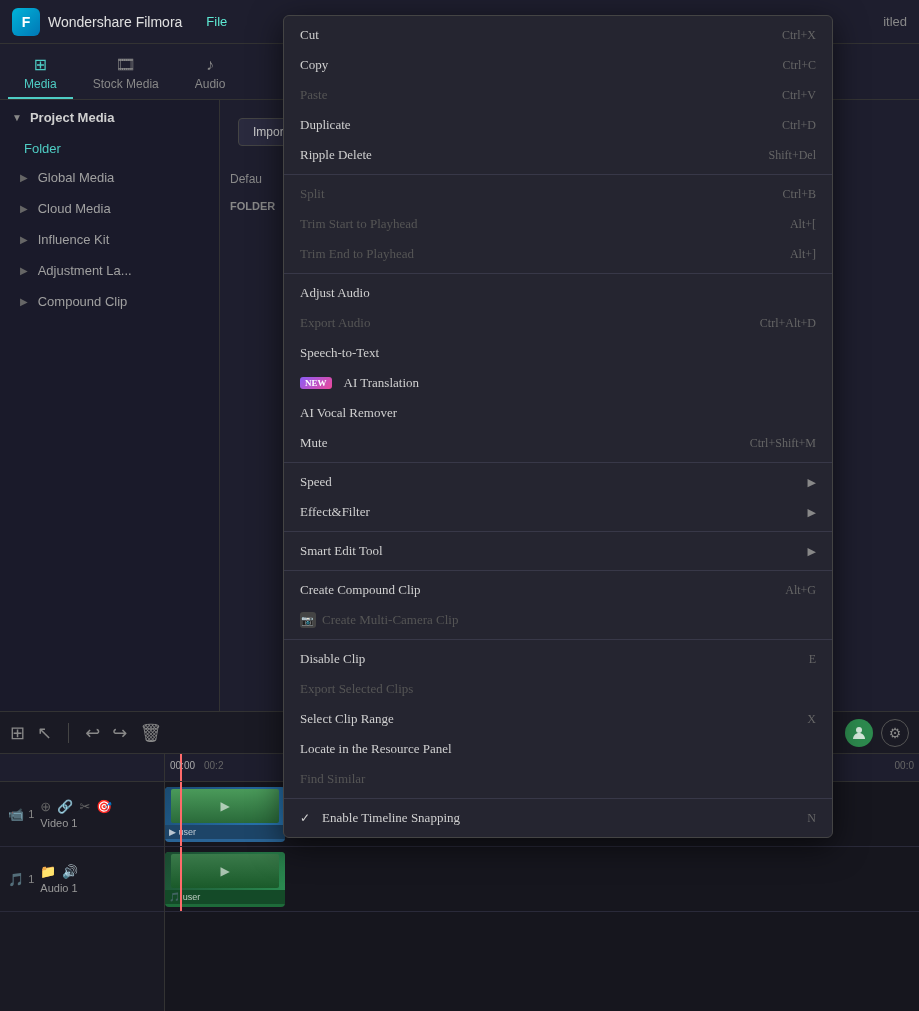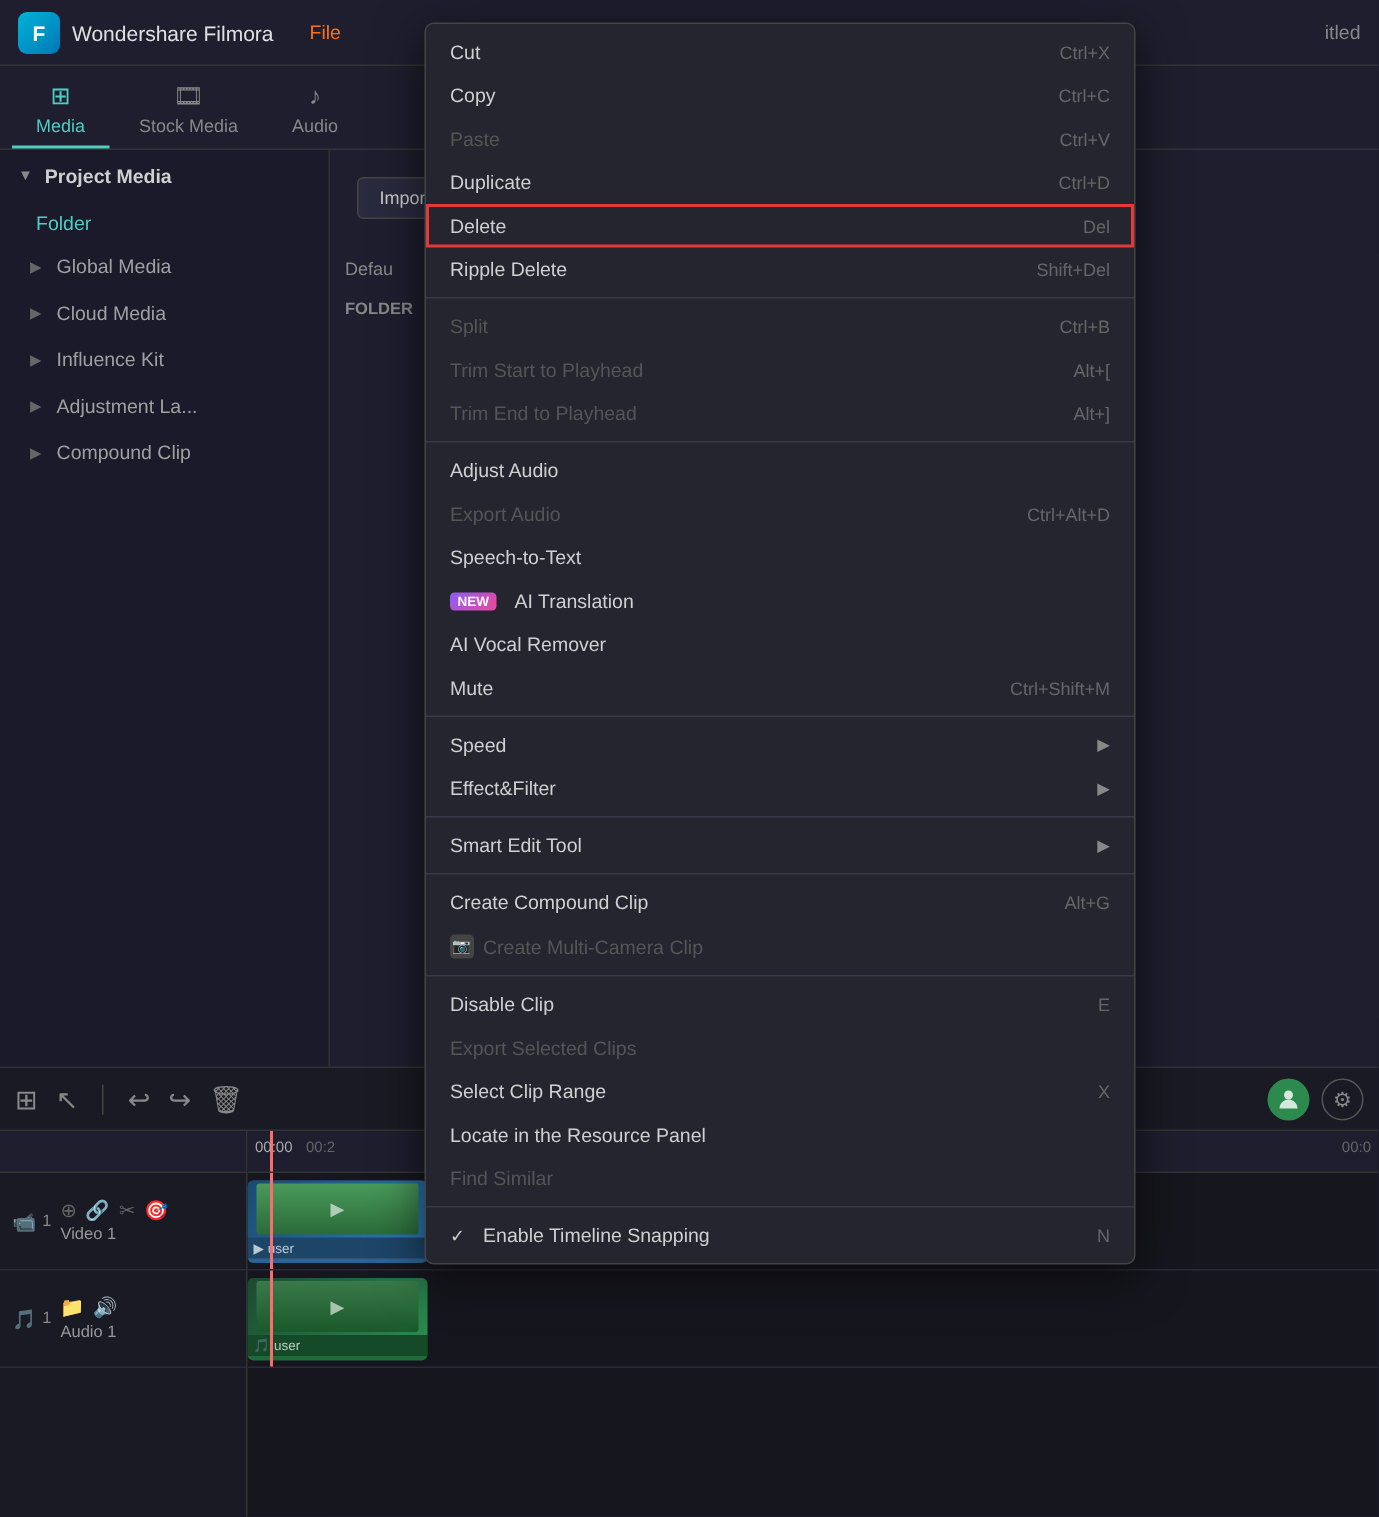--- a/index.html
+++ b/index.html
@@ -35,21 +35,21 @@
       color: #e0e0e0;
       font-size: 14px;
       font-weight: 500;
     }
     .menu-items {
       display: flex;
       gap: 16px;
       margin-left: 16px;
     }
     .menu-item {
-      color: #f97316;
+      color: #5eead4;
       font-size: 13px;
       cursor: pointer;
     }
     .topbar-right {
       margin-left: auto;
       color: #888;
       font-size: 13px;
     }
 
     
@@ -366,27 +366,28 @@
       width: 2px;
       background: #ff6b6b;
       z-index: 10;
     }
 
     
     .context-menu {
       position: absolute;
       left: 283px;
       top: 15px;
-      width: 474px;
+      width: 550px;
       background: #252530;
       border: 1px solid #444;
       border-radius: 6px;
       box-shadow: 0 8px 32px rgba(0,0,0,0.6);
       z-index: 1000;
       padding: 4px 0;
+      font-family: Liberation Serif, serif;
     }
     .ctx-item {
       display: flex;
       align-items: center;
       justify-content: space-between;
       padding: 7px 16px;
       cursor: pointer;
       font-size: 13px;
       color: #d0d0d0;
     }
@@ -632,28 +633,20 @@
       </div>
     </div>
     <div class="ctx-item">
       <div class="ctx-item-left">
         <span>Duplicate</span>
       </div>
       <div style="display: flex; align-items: center; gap: 6px;">
         <span class="ctx-shortcut">Ctrl+D</span>
       </div>
     </div>
-    <div class="ctx-item highlighted">
-      <div class="ctx-item-left">
-        <span>Delete</span>
-      </div>
-      <div style="display: flex; align-items: center; gap: 6px;">
-        <span class="ctx-shortcut">Del</span>
-      </div>
-    </div>
     <div class="ctx-item">
       <div class="ctx-item-left">
         <span>Ripple Delete</span>
       </div>
       <div style="display: flex; align-items: center; gap: 6px;">
         <span class="ctx-shortcut">Shift+Del</span>
       </div>
     </div>
     <div class="ctx-separator"></div>
     <div class="ctx-item disabled">

